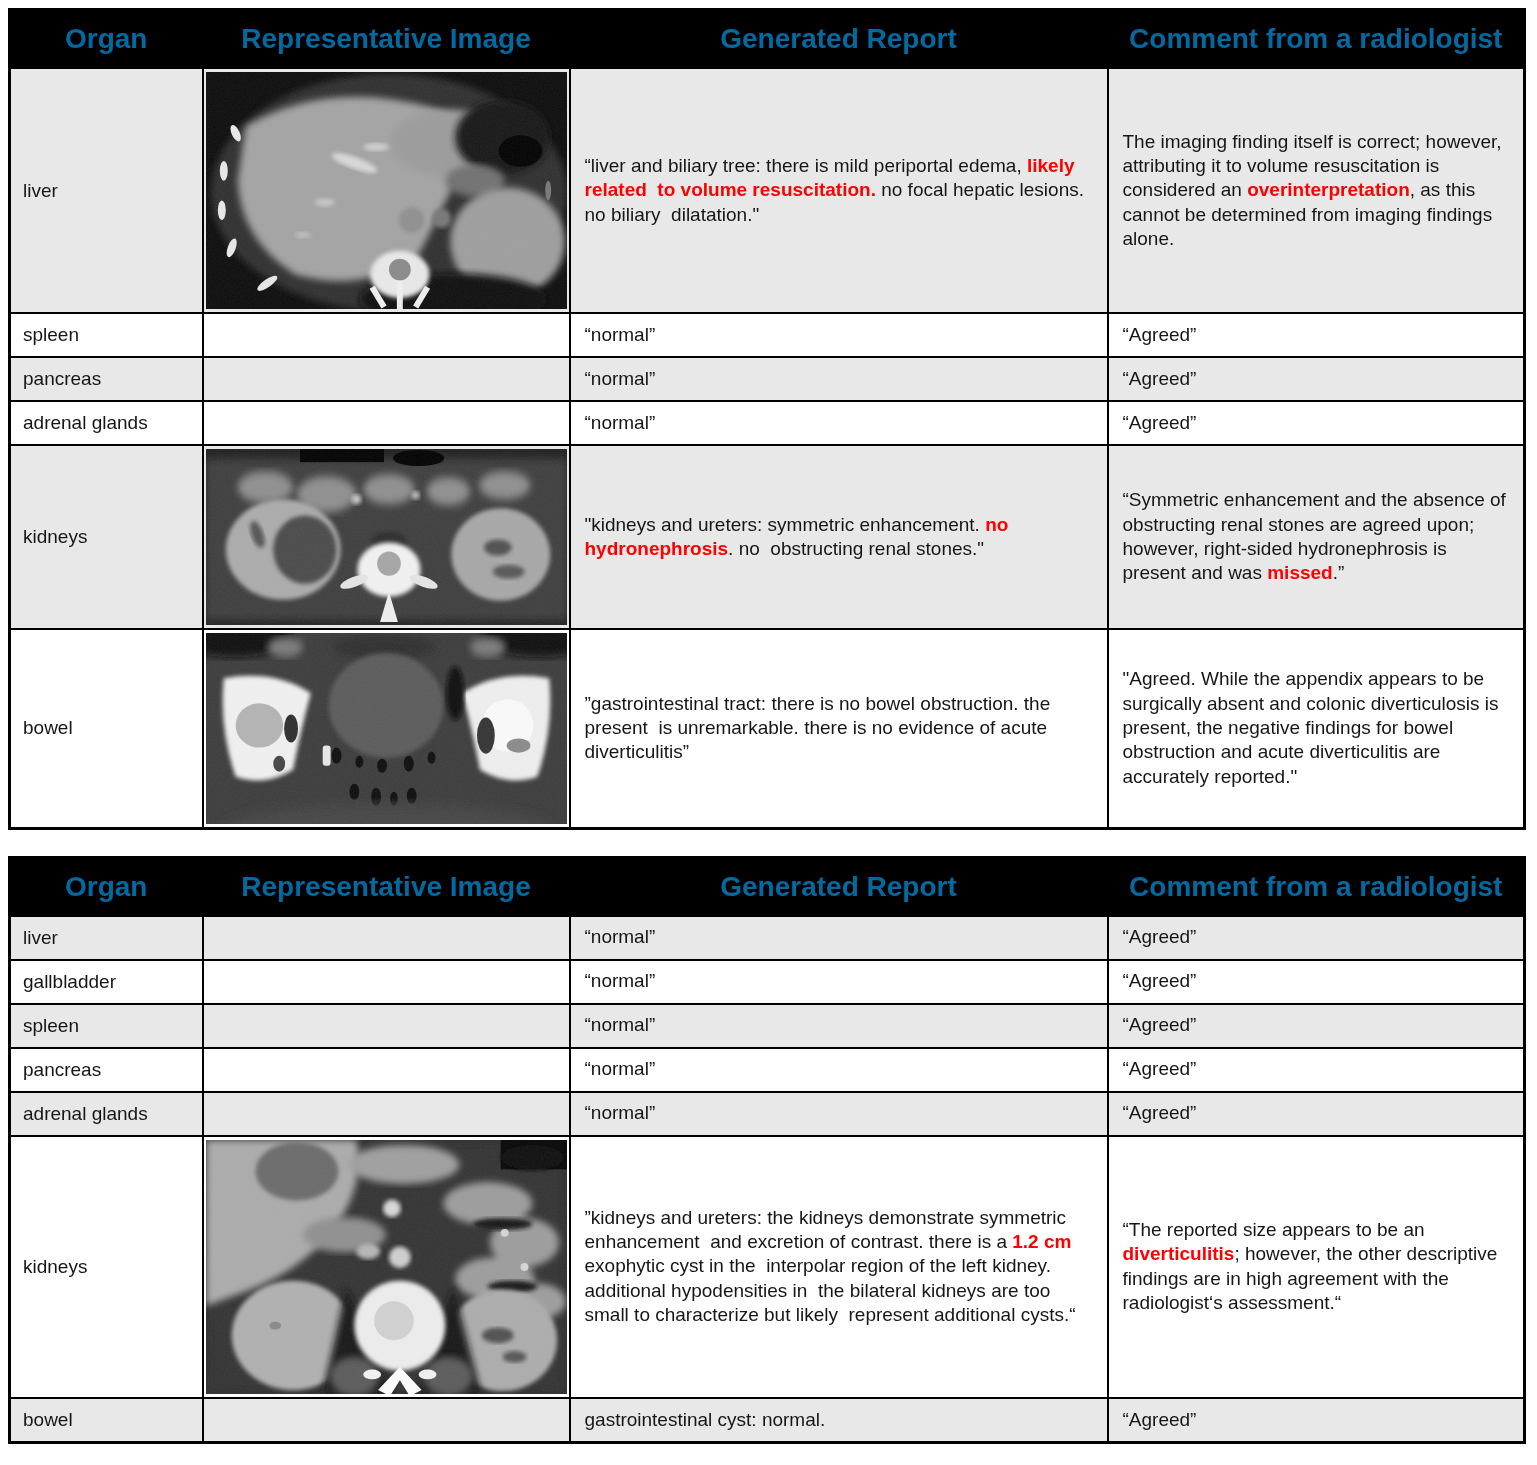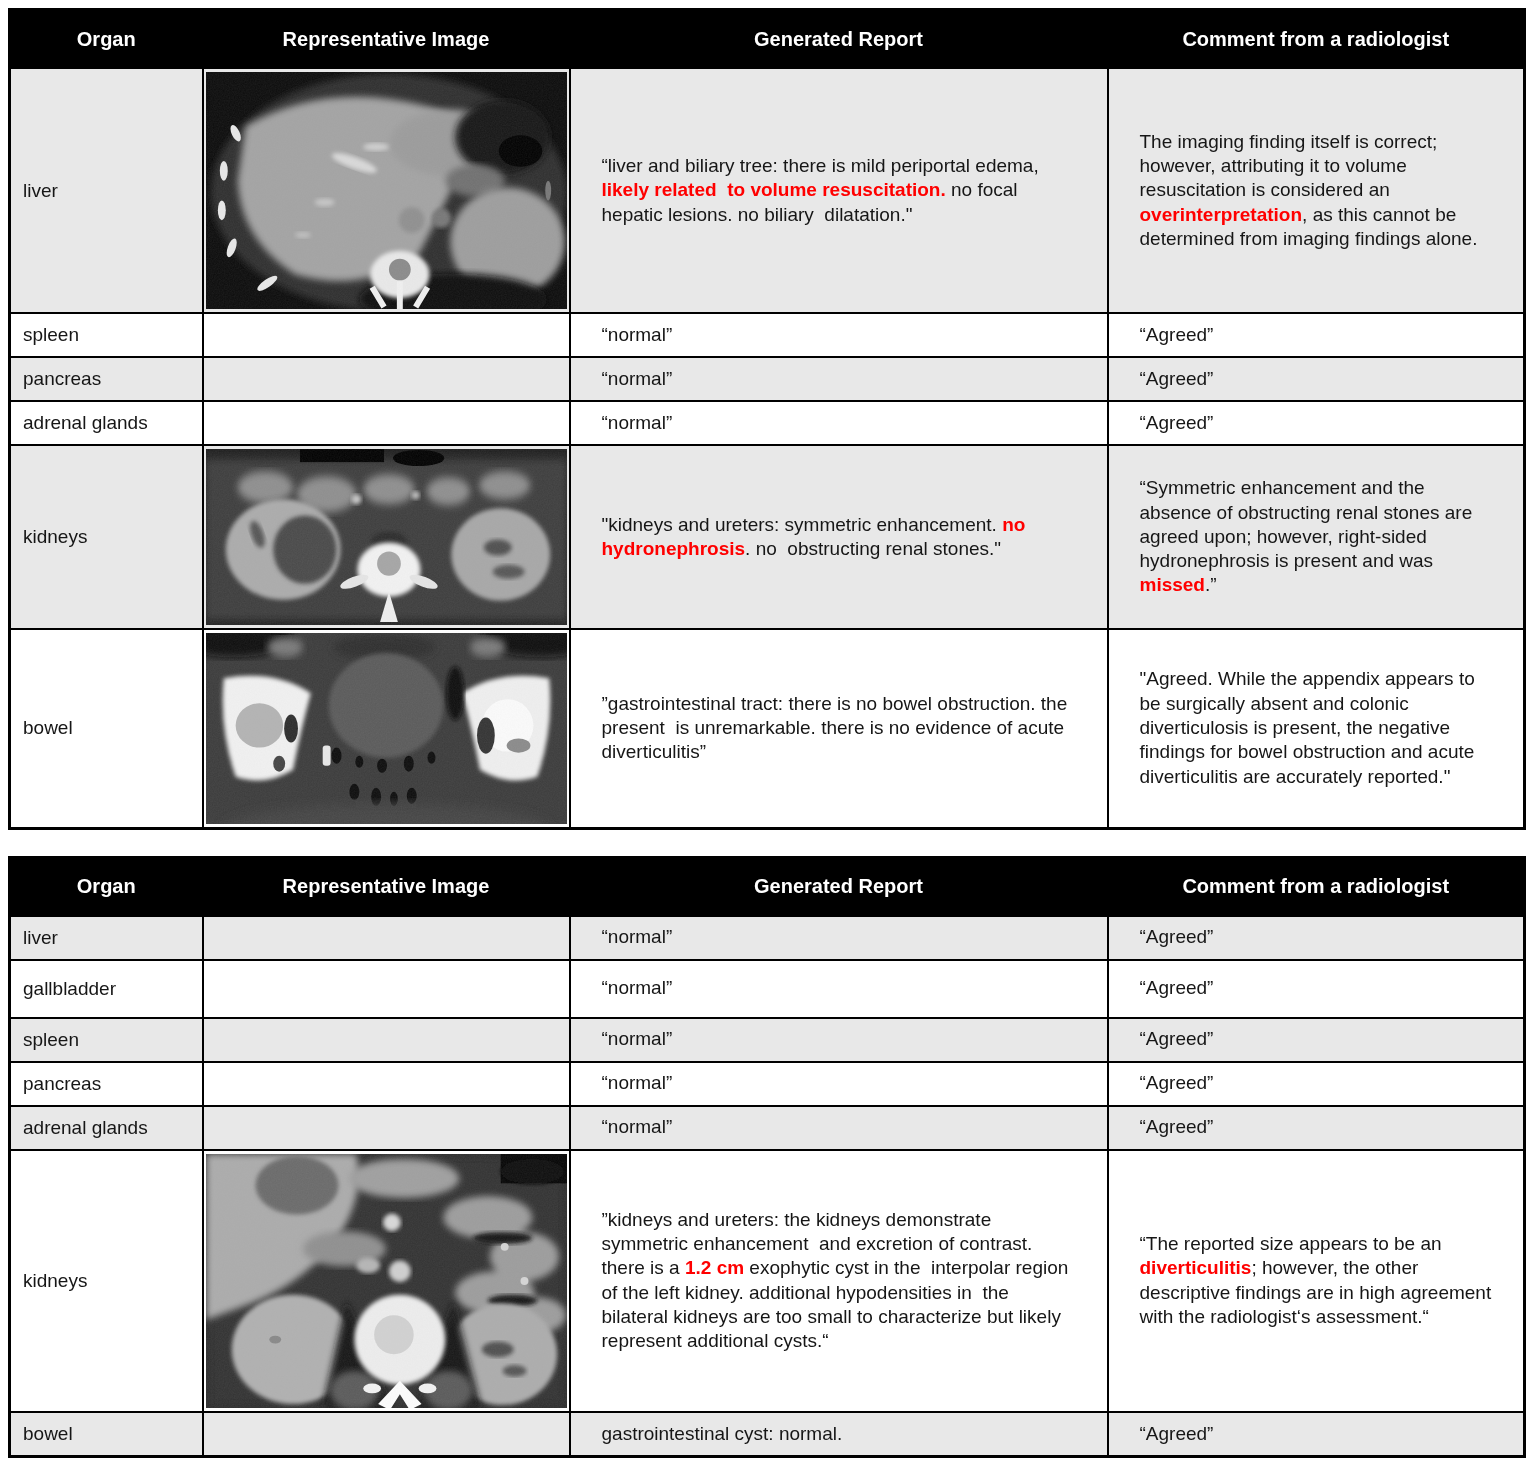--- a/index.html
+++ b/index.html
@@ -1,22 +1,22 @@
 <!DOCTYPE html>
 <html><head>
 <meta charset="utf-8">
 <style>
   html,body { margin:0; padding:0; background:#ffffff; }
   body { width:1537px; font-family:"Liberation Sans", sans-serif; }
   .page { padding:8px 14px 10px 8px; }
   table.tbl { border-collapse:collapse; table-layout:fixed; width:1515px; border:3px solid #000; background:#fff; }
   table.tbl + table.tbl { margin-top:26px; }
   .tbl th, .tbl td { border:2px solid #000; overflow:hidden; }
-  .tbl th { background:#000; color:#ffffff; font-weight:700; font-size:20px; text-align:center; height:56px; padding:0 6px; }
-  .tbl td { font-size:19px; color:#161616; padding:6px 31px; vertical-align:middle; text-align:left; }
+  .tbl th { background:#000; color:#0369a1; font-weight:700; font-size:28px; text-align:center; height:56px; padding:0 6px; }
+  .tbl td { font-size:19px; color:#161616; padding:6px 14px; vertical-align:middle; text-align:left; }
   td.organ { padding-left:12px; }
   td.imgcell { padding:2px; }
   .g { background:#e8e8e8; }
   .w { background:#ffffff; }
   .rich { white-space:pre-wrap; line-height:1.28; display:block; }
   .red { color:#ff0000; font-weight:700; }
   .ct { display:block; width:100%; height:100%; background:#000; }
   .ctwrap { width:100%; overflow:hidden; }
 </style>
 </head>
@@ -238,21 +238,21 @@
       <tr style="height:44px">
         <td class="organ g">liver</td>
         <td class="imgcell g"></td>
         <td class="g">
             <span class="rich"><span>“normal”</span></span>
           </td>
         <td class="g">
             <span class="rich"><span>“Agreed”</span></span>
           </td>
       </tr>
-      <tr style="height:58px">
+      <tr style="height:44px">
         <td class="organ w">gallbladder</td>
         <td class="imgcell w"></td>
         <td class="w">
             <span class="rich"><span>“normal”</span></span>
           </td>
         <td class="w">
             <span class="rich"><span>“Agreed”</span></span>
           </td>
       </tr>
       <tr style="height:44px">

